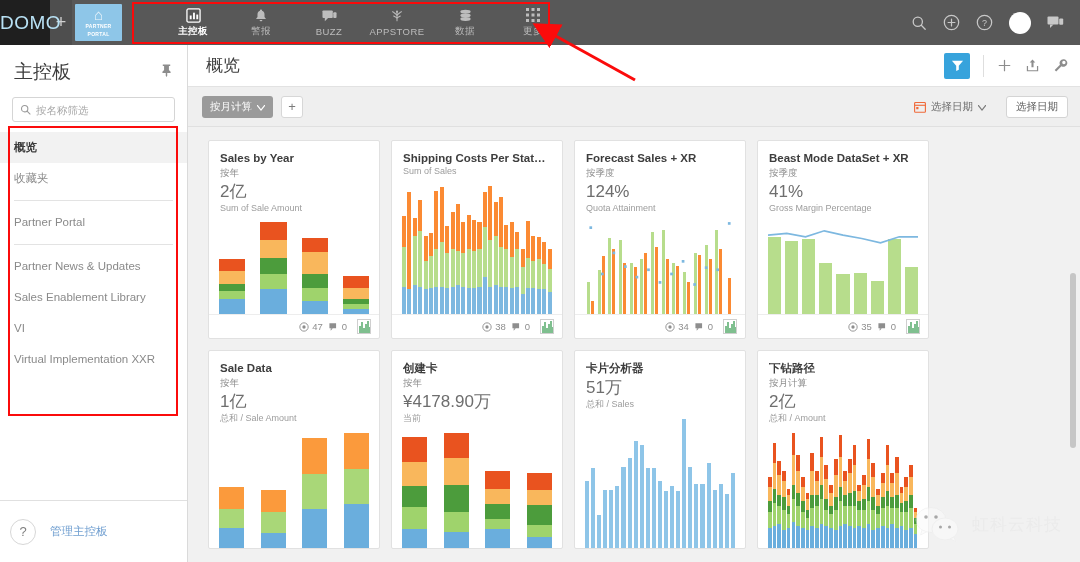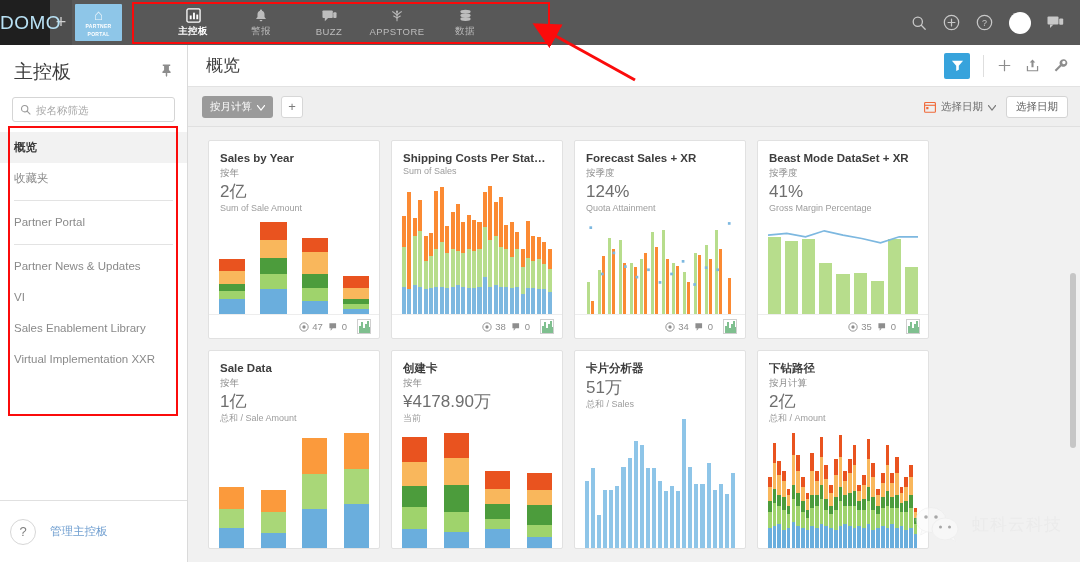--- a/index.html
+++ b/index.html
@@ -134,21 +134,21 @@
   .filter-view-btn {
     background: #9a9a9a; color: #fff; font-size: 10.5px; border-radius: 3px;
     height: 22px; padding: 0 8px; display: flex; align-items: center; gap: 5px;
     cursor: pointer;
   }
   .sq-btn {
     width: 22px; height: 22px; background: #fff; border: 1px solid #d7d7d7;
     border-radius: 3px; color: #7a7a7a; font-size: 13px;
     display: flex; align-items: center; justify-content: center; cursor: pointer;
   }
-  .fb-right { margin-left: auto; display: flex; align-items: center; gap: 10px; }
+  .fb-right { margin-left: auto; display: flex; align-items: center; gap: 20px; }
   .date-pick {
     display: flex; align-items: center; gap: 5px; color: #6b6b6b; font-size: 10.5px;
     cursor: pointer;
   }
   .save-filter-btn {
     background: #fff; border: 1px solid #d4d4d4; border-radius: 3px;
     height: 22px; padding: 0 9px; display: flex; align-items: center;
     font-size: 10.5px; color: #5d5d5d; cursor: pointer;
   }
 
@@ -277,20 +277,38 @@
       <div class="nav-item">
         <span class="ni-icon">
           <svg width="15" height="15" viewBox="0 0 16 16">
               <ellipse cx="8" cy="4" rx="5.5" ry="2.1" fill="currentColor"></ellipse>
               <ellipse cx="8" cy="8" rx="5.5" ry="2.1" fill="currentColor"></ellipse>
               <ellipse cx="8" cy="11.7" rx="5.5" ry="2.1" fill="currentColor"></ellipse>
             </svg>
         </span>
         <span class="ni-lbl">数据</span>
       </div>
+      <div class="nav-item">
+        <span class="ni-icon">
+          <svg width="14" height="14" viewBox="0 0 14 14">
+              <g fill="currentColor">
+                <rect x="0" y="0" width="3" height="3"></rect>
+                <rect x="5.5" y="0" width="3" height="3"></rect>
+                <rect x="11" y="0" width="3" height="3"></rect>
+                <rect x="0" y="5.5" width="3" height="3"></rect>
+                <rect x="5.5" y="5.5" width="3" height="3"></rect>
+                <rect x="11" y="5.5" width="3" height="3"></rect>
+                <rect x="0" y="11" width="3" height="3"></rect>
+                <rect x="5.5" y="11" width="3" height="3"></rect>
+                <rect x="11" y="11" width="3" height="3"></rect>
+              </g>
+            </svg>
+        </span>
+        <span class="ni-lbl">更多</span>
+      </div>
     </div>
 
     <div class="topbar-right">
       <span class="tb-icon">
         <svg width="16" height="16" viewBox="0 0 16 16">
             <circle cx="6.8" cy="6.8" r="4.6" fill="none" stroke="currentColor" stroke-width="1.3"></circle>
             <path d="M10.3 10.3L14.2 14.2" stroke="currentColor" stroke-width="1.3" stroke-linecap="round"></path>
           </svg>
       </span>
       <span class="tb-icon">
@@ -345,22 +363,22 @@
       <input type="text" placeholder="按名称筛选" style="">
     </div>
 
     <div class="sb-list">
       <div class="sb-item selected">概览</div>
       <div class="sb-item">收藏夹</div>
       <div class="sb-sep"></div>
       <div class="sb-item">Partner Portal</div>
       <div class="sb-sep"></div>
       <div class="sb-item">Partner News &amp; Updates</div>
+      <div class="sb-item">Sales Enablement Library</div>
       <div class="sb-item">VI</div>
-      <div class="sb-item">Sales Enablement Library</div>
       <div class="sb-item">Virtual Implementation XXR</div>
     </div>
 
     <div class="sb-annot"></div>
 
     <div class="sb-bottom">
       <span class="help-circle">?</span>
       <span class="manage-link">管理主控板</span>
     </div>
   </div>

